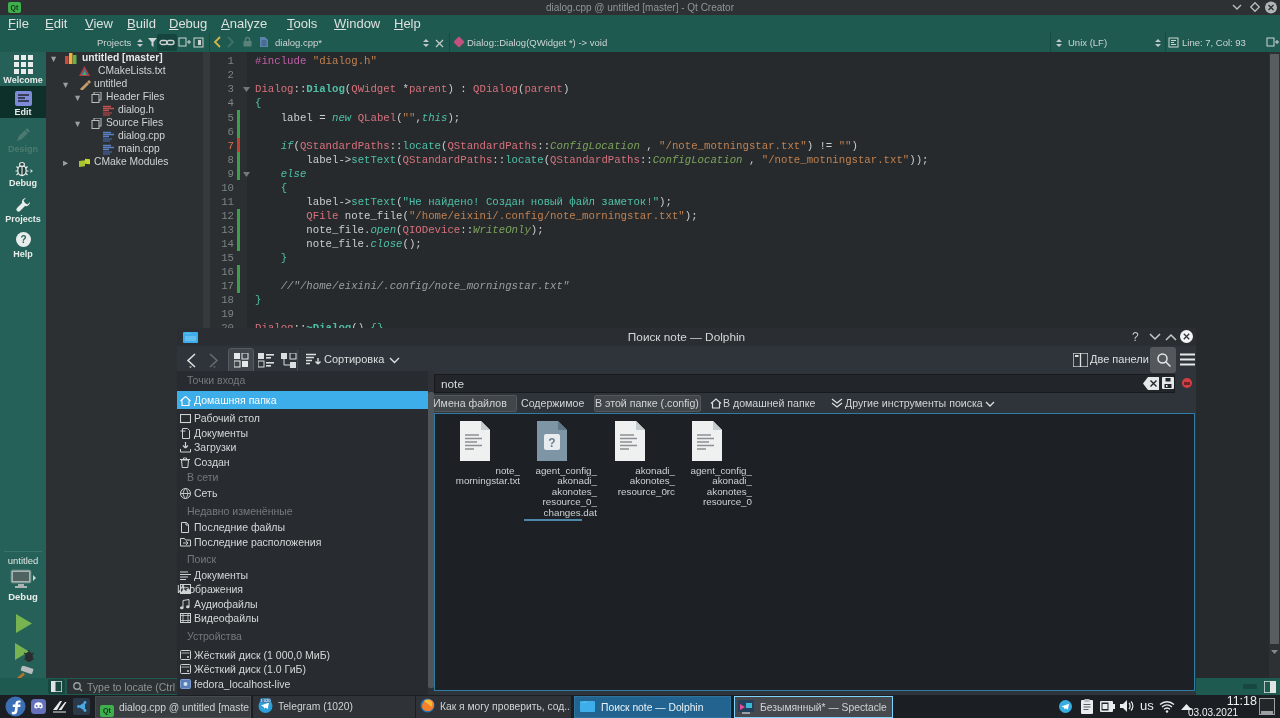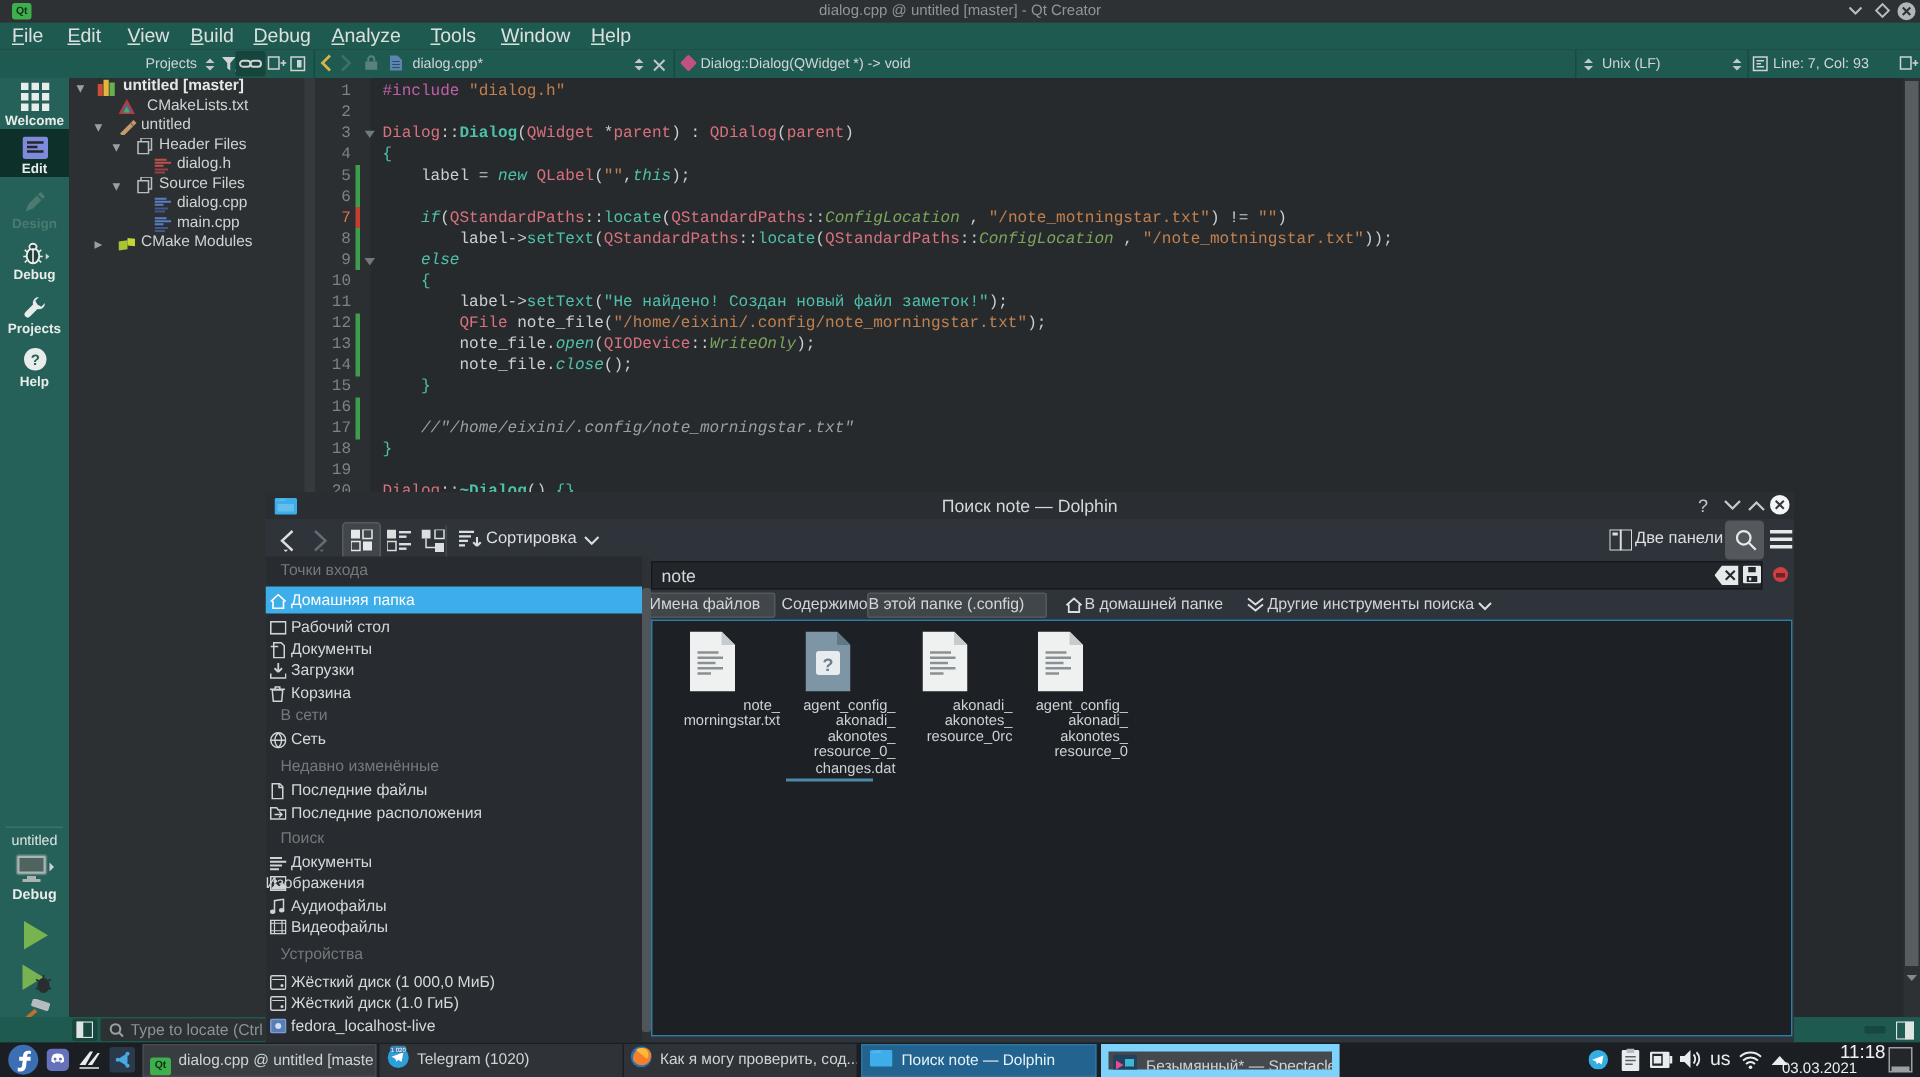--- a/index.html
+++ b/index.html
@@ -428,21 +428,21 @@
       <rect x="3.5" y="1" width="5" height="3.5" fill="#22262a"></rect>
       <rect x="2.5" y="7" width="7" height="4" fill="#22262a"></rect>
       <rect x="4" y="8" width="1.5" height="2" fill="#e6e9ea"></rect>
     </svg>
   <circle class="a" style="left:1005px;top:50px;width:10px;height:10px;background:#d13f44;border-radius:50%"></circle>
   <div class="a" style="left:1007px;top:54px;width:6px;height:2.5px;background:#6e2326"></div>
 
   <div class="a" style="left:255px;top:66px;width:2px;height:21px;background:#3daee9"></div>
   <div class="fbtn" style="left:255px;width:85px;background:#41464b;border-radius:2px;border:1px solid #54585d;line-height:15px">Имена файлов</div>
   <div class="fbtn" style="left:344px;width:70px">Содержимое</div>
-  <div class="fbtn" style="left:401px;width:120px;background:#41464b;border-radius:2px;border:1px solid #54585d;line-height:15px">В этой папке (.config)</div>
+  <div class="fbtn" style="left:417px;width:107px;background:#41464b;border-radius:2px;border:1px solid #54585d;line-height:15px">В этой папке (.config)</div>
   <svg class="a" style="left:533px;top:70px" width="12" height="11" viewBox="0 0 12 11">
       <path d="M1 5.5L6 1l5 4.5M2.5 5v5h7V5" stroke="#dcdfe0" stroke-width="1.2" fill="none"></path>
     </svg>
   <div class="fbtn" style="left:546px;width:102px">В домашней папке</div>
   <svg class="a" style="left:654px;top:70px" width="12" height="11" viewBox="0 0 12 11">
       <path d="M1 1l5 4 5-4M1 5l5 4 5-4" stroke="#dcdfe0" stroke-width="1.3" fill="none"></path>
     </svg>
   <div class="fbtn" style="left:668px;width:152px">Другие инструменты поиска</div>
   <svg class="a" style="left:808px;top:73px" width="10" height="7" viewBox="0 0 10 7">
       <path d="M1 1l4 4 4-4" stroke="#dcdfe0" stroke-width="1.3" fill="none"></path>
@@ -461,21 +461,21 @@
         <path d="M2.5.5h5l2 2v8h-7z" fill="none" stroke="#cfd3d4"></path>
         <path d="M.5 3h5" stroke="#cfd3d4"></path>
       </svg><span style="margin-left:17px">Документы</span></div>
   <div class="prow" style="top:112px"><svg class="a" style="left:3px;top:2px" width="11" height="11" viewBox="0 0 11 11">
         <path d="M5.5 0v6m0 0L3 3.5M5.5 6L8 3.5" stroke="#cfd3d4" stroke-width="1.2" fill="none"></path>
         <path d="M.5 7v3h10V7" stroke="#cfd3d4" fill="none"></path>
       </svg><span style="margin-left:17px">Загрузки</span></div>
   <div class="prow" style="top:126.5px"><svg class="a" style="left:3px;top:2px" width="10" height="11" viewBox="0 0 10 11">
         <path d="M1.5 3h7l-.7 7.5H2.2z" fill="none" stroke="#cfd3d4"></path>
         <path d="M0 2.5h10M3.5 2.5V1h3v1.5" stroke="#cfd3d4"></path>
-      </svg><span style="margin-left:17px">Корзина</span></div>
+      </svg><span style="margin-left:17px">Создан</span></div>
   <div class="phead" style="top:143px">В сети</div>
   <div class="prow" style="top:157.5px"><svg class="a" style="left:3px;top:2px" width="11" height="11" viewBox="0 0 11 11">
         <circle cx="5.5" cy="5.5" r="5" fill="none" stroke="#cfd3d4"></circle>
         <path d="M.5 5.5h10M5.5.5c-3 3-3 7 0 10c3-3 3-7 0-10z" fill="none" stroke="#cfd3d4" stroke-width=".9"></path>
       </svg><span style="margin-left:17px">Сеть</span></div>
   <div class="phead" style="top:177px">Недавно изменённые</div>
   <div class="prow" style="top:192px"><svg class="a" style="left:3px;top:2px" width="10" height="11" viewBox="0 0 10 11">
         <path d="M1.5.5h5l2 2v8h-7z" fill="none" stroke="#cfd3d4"></path>
         <path d="M6 .5V3h2.5" stroke="#cfd3d4" fill="none"></path>
       </svg><span style="margin-left:17px">Последние файлы</span></div>
@@ -597,21 +597,21 @@
       </svg>Telegram (1020)</div>
   <div class="task" style="left:416px;width:155px;background:#2f3338"><svg style="margin:0 5px -3px 4px" width="15" height="15" viewBox="0 0 15 15">
         <circle cx="7.5" cy="7.5" r="7" fill="#2275b4"></circle>
         <path d="M2 9c0-4 2.5-7 6-7.5C11 1 13.5 3 14 5.5c.3 2-.3 4-1 5-2 3-7 3.5-9.5 1C2.5 10.7 2 9.8 2 9z" fill="#f57f2a"></path>
         <path d="M4 3c2-2 6-1.7 7.5.5 1 1.6 1 4-.2 5.3" fill="#fcba3b"></path>
       </svg>Как я могу проверить, сод...</div>
   <div class="task" style="left:574px;width:157px;background:#22648f;border:1px solid #2d749f;color:#e8f2f8"><svg style="margin:0 6px -2px 5px" width="15" height="13" viewBox="0 0 15 13">
         <rect x="0" y="1" width="15" height="11" rx="1" fill="#3daee9"></rect>
         <path d="M0 3l6-2 2 2h7" fill="#54b9ee"></path>
       </svg>Поиск note — Dolphin</div>
-  <div class="task" style="left:734px;width:159px;background:#45494e;border:5px solid #7dd3fc"><svg style="margin:0 6px -3px 3px" width="16" height="14" viewBox="0 0 16 14">
+  <div class="task" style="left:734px;width:159px;background:#45494e;border:1px solid #7dd3fc"><svg style="margin:0 6px -3px 3px" width="16" height="14" viewBox="0 0 16 14">
         <rect x="0" y="0" width="16" height="12" rx="1" fill="#23405c"></rect>
         <path d="M2 10V4l5 3z" fill="#e84a96"></path>
         <rect x="8" y="3" width="6" height="5" fill="#3bb8d4"></rect>
         <rect x="4" y="12" width="8" height="2" fill="#9aa2a8"></rect>
       </svg>Безымянный* — Spectacle</div>
   <svg class="a" style="left:1059px;top:5px" width="13" height="13" viewBox="0 0 13 13">
       <circle cx="6.5" cy="6.5" r="6.5" fill="#37aee2"></circle>
       <path d="M2.5 6.5l7.5-2.8-1.2 6-2-1.4-1.2 1.2-.6-1.9z" fill="#fff"></path>
     </svg>
   <svg class="a" style="left:1081px;top:4px" width="12" height="15" viewBox="0 0 12 15">

